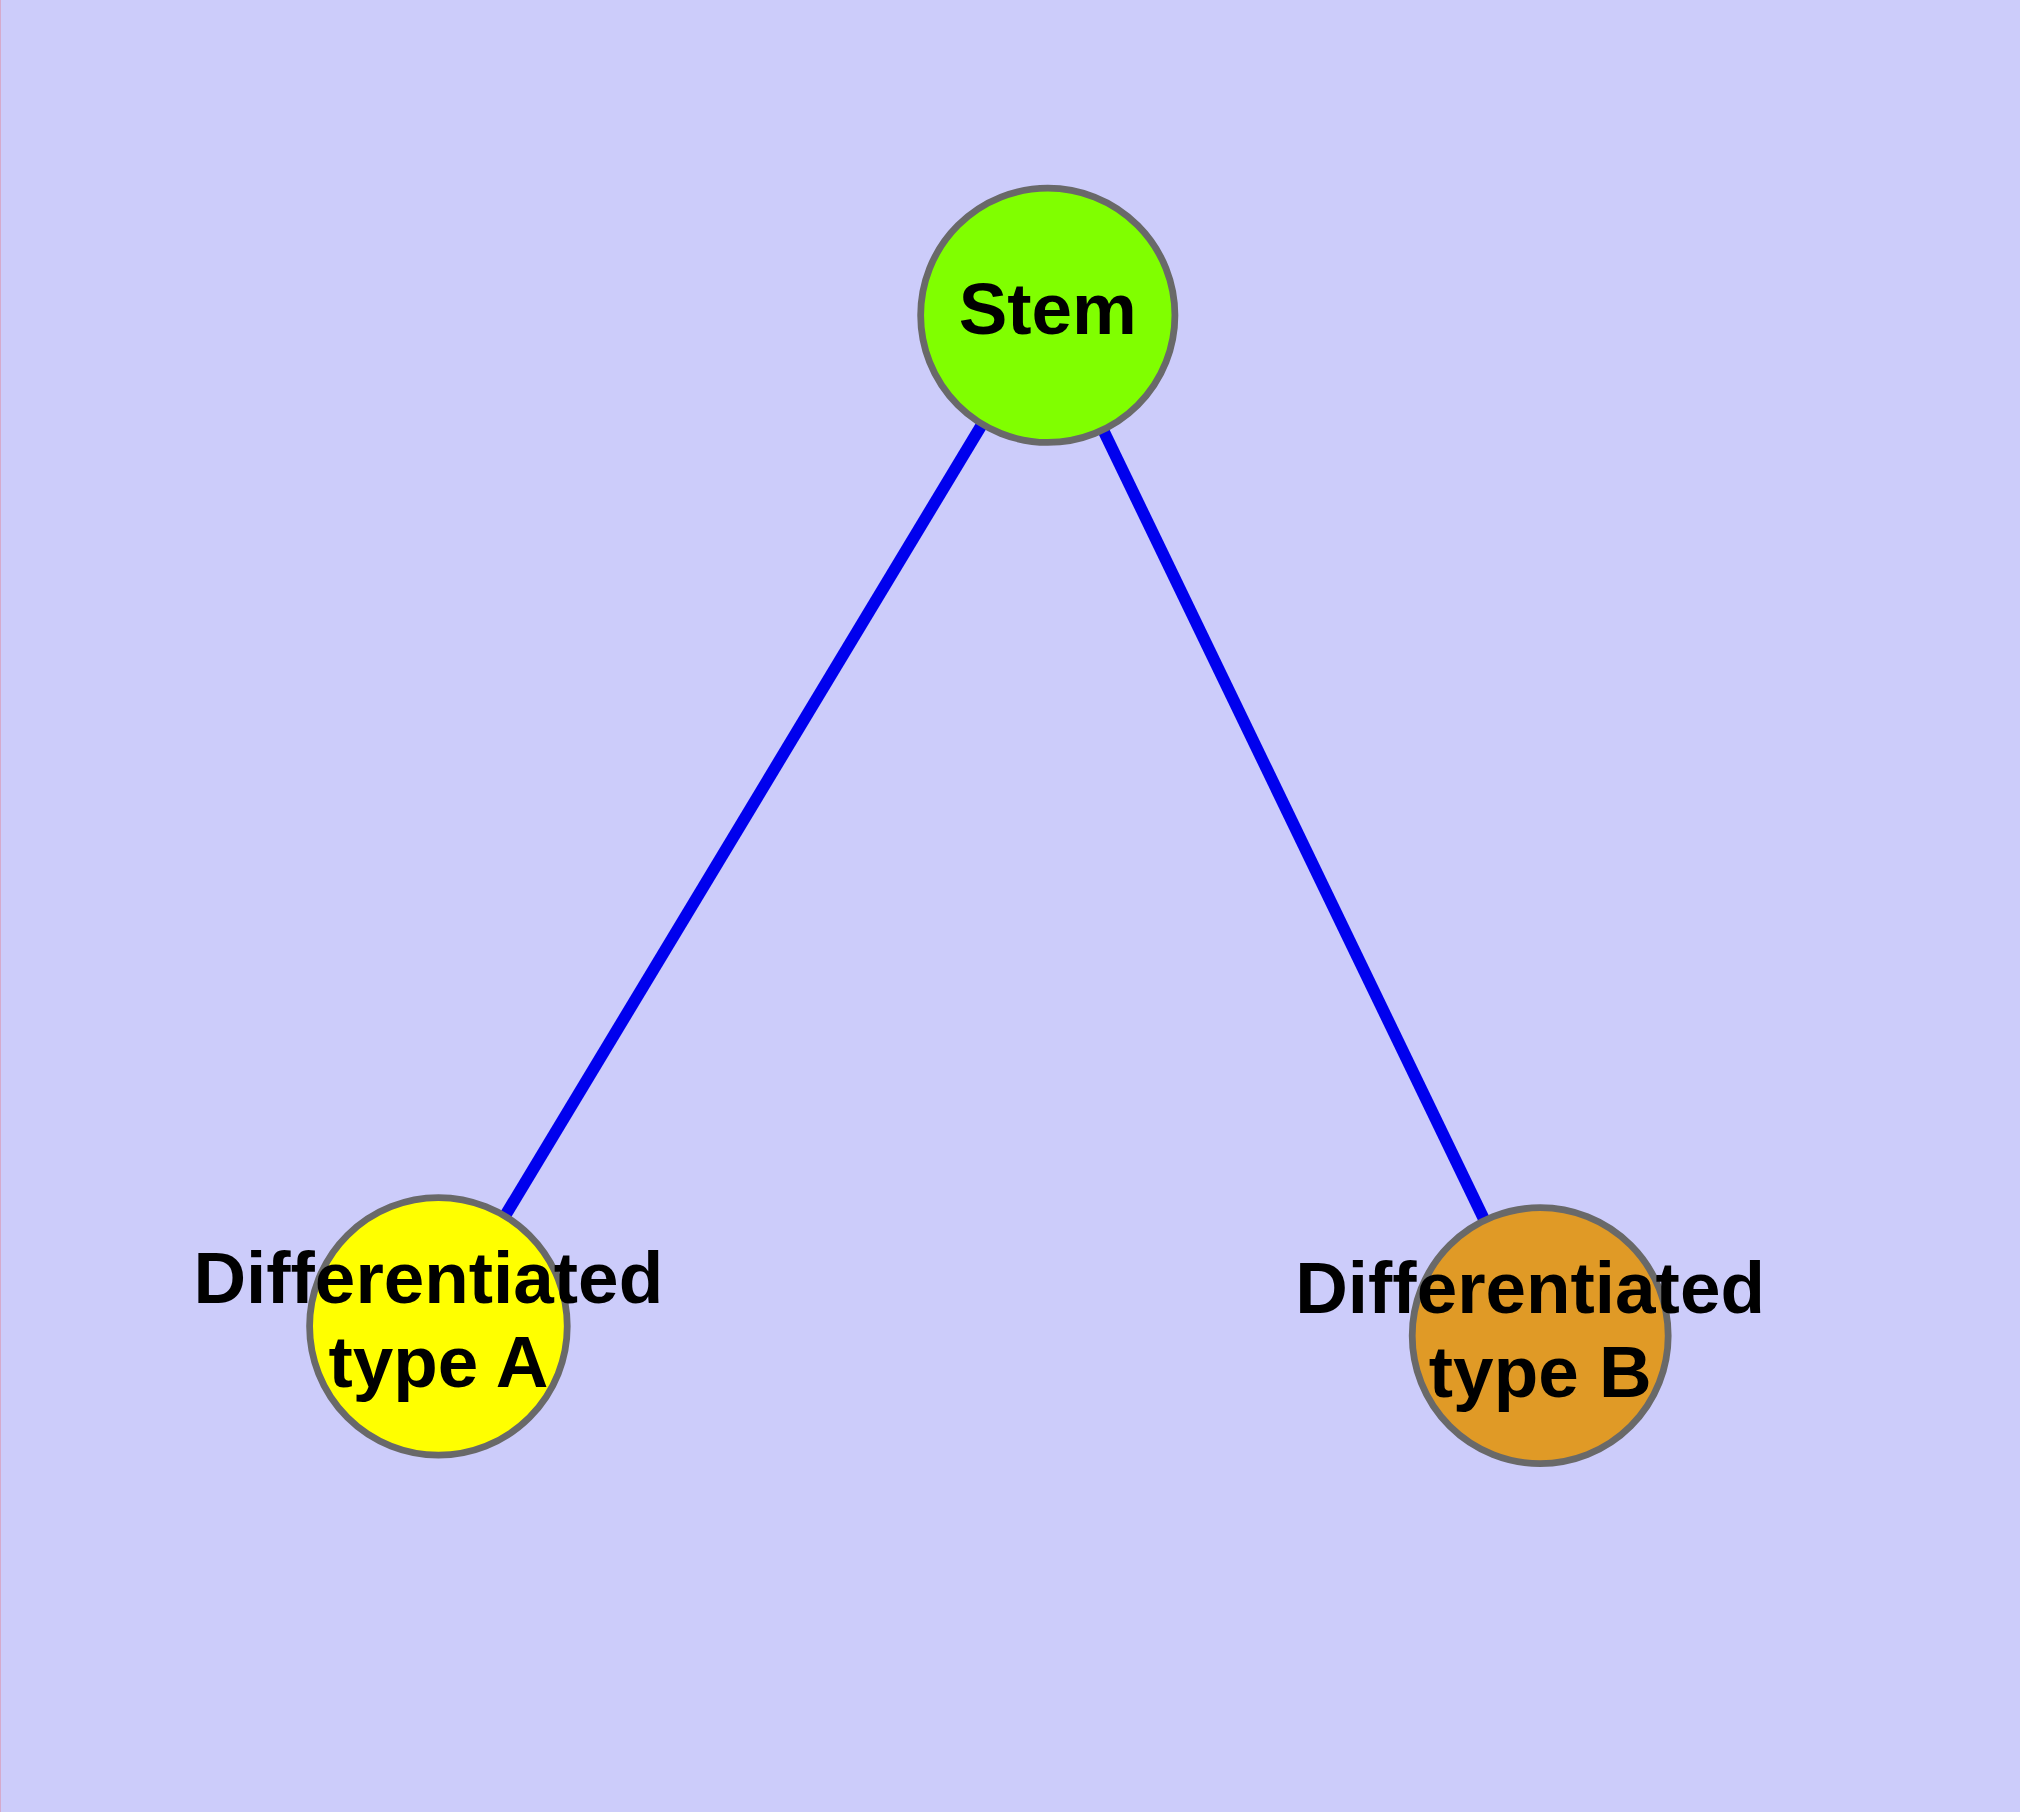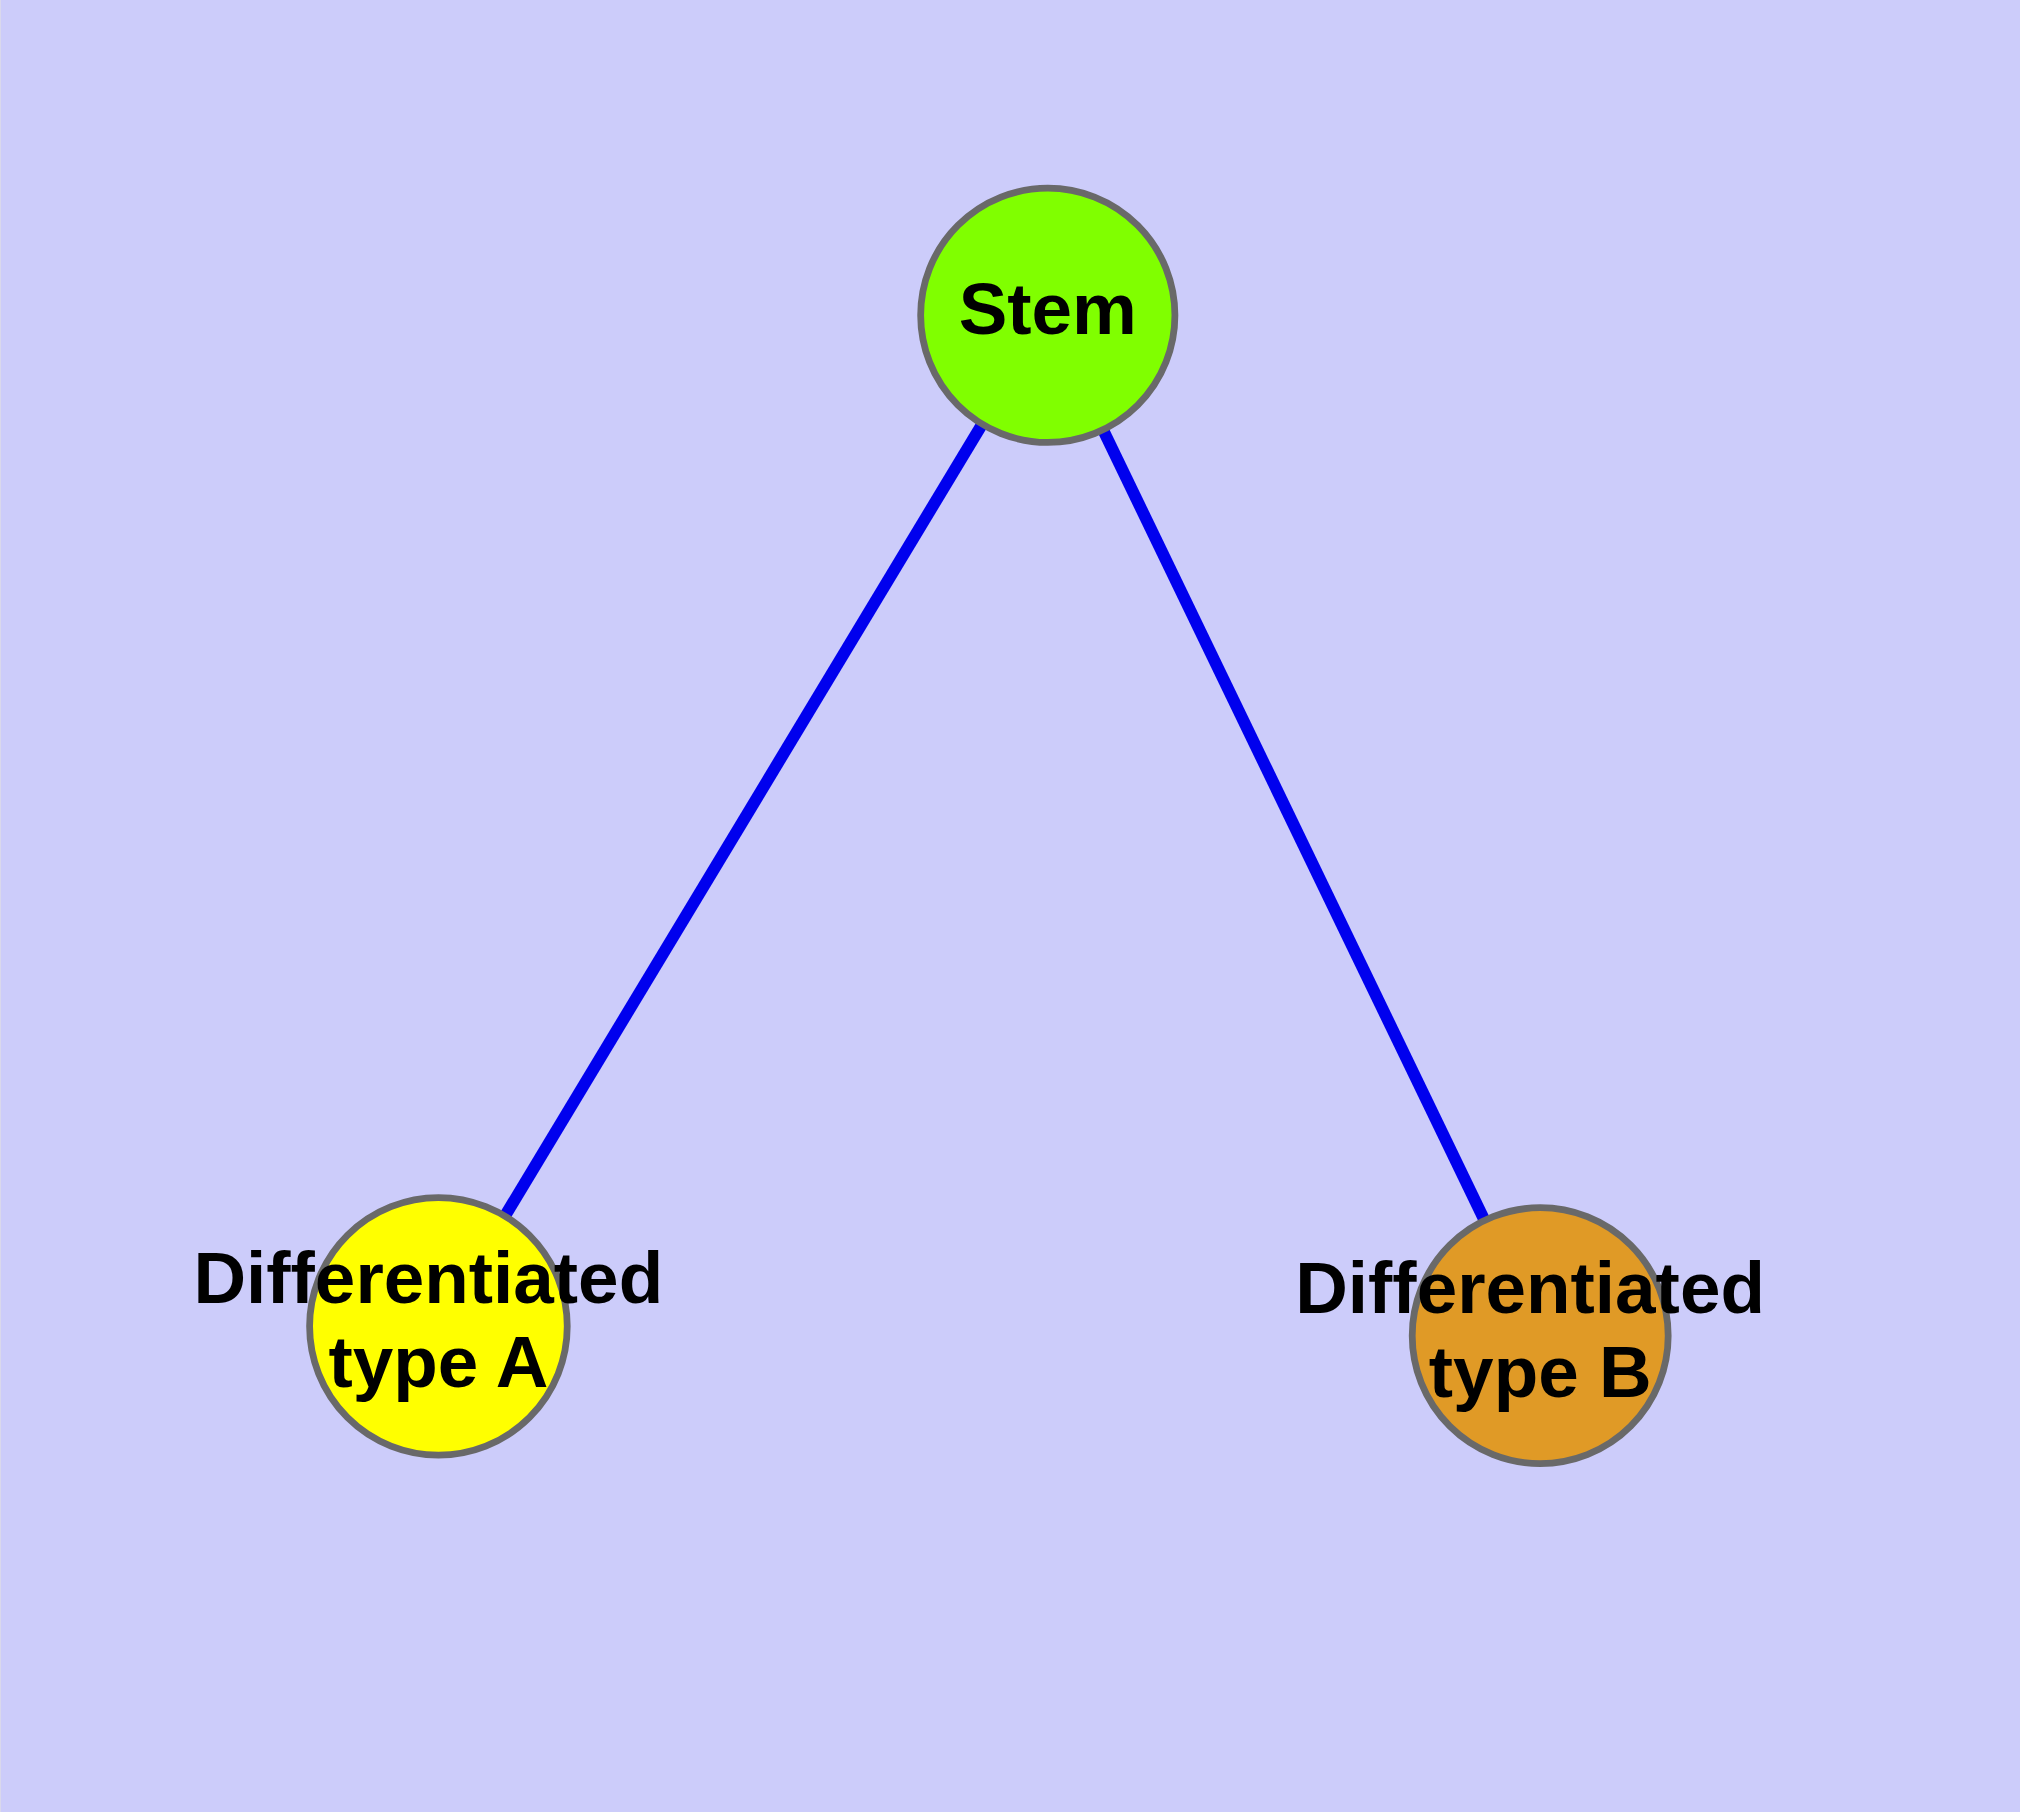--- a/index.html
+++ b/index.html
@@ -10,21 +10,21 @@
   body {
     width: 2021px;
     height: 1812px;
     overflow: hidden;
     font-family: "Liberation Sans", sans-serif;
   }
   #graph-canvas {
     position: relative;
     width: 2021px;
     height: 1812px;
-    background: #fef9c3;
+    background: #ef4444;
   }
   #graph-svg {
     position: absolute;
     top: 0;
     left: 0;
     width: 2021px;
     height: 1812px;
     display: block;
   }
   .node-label {

